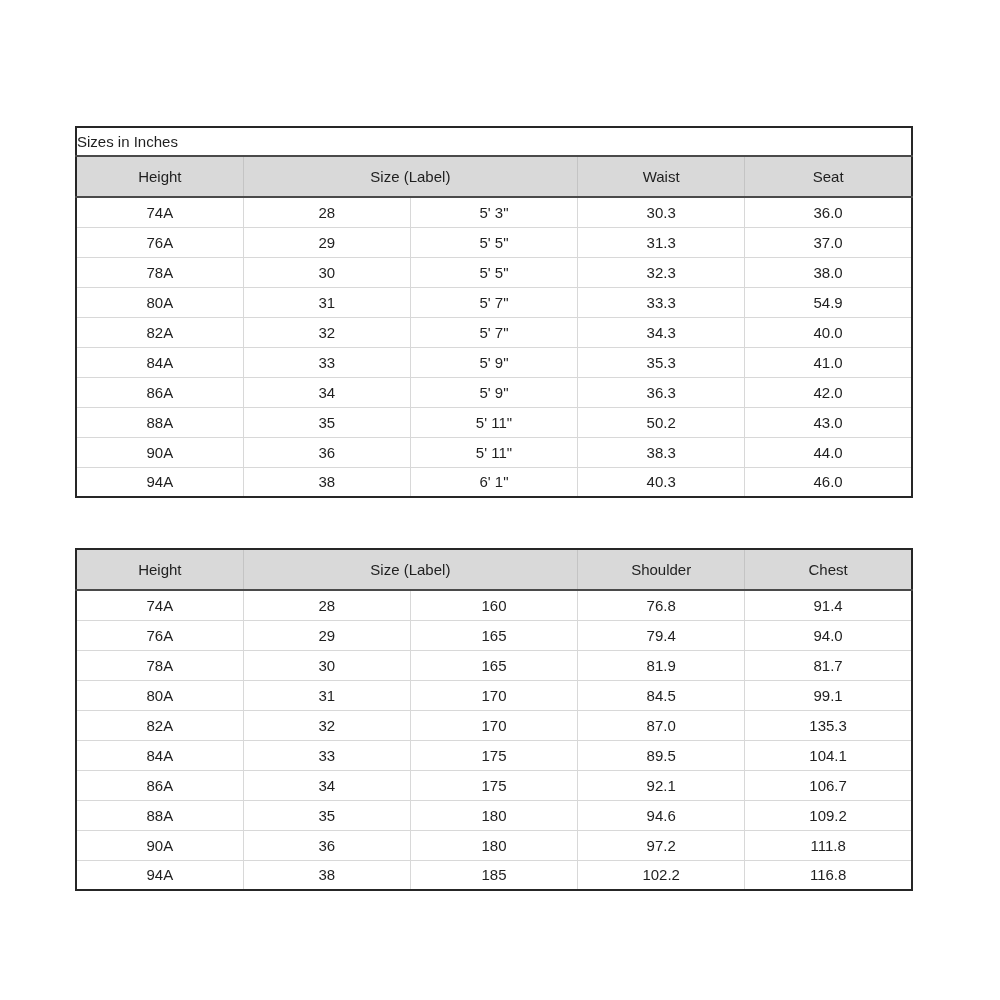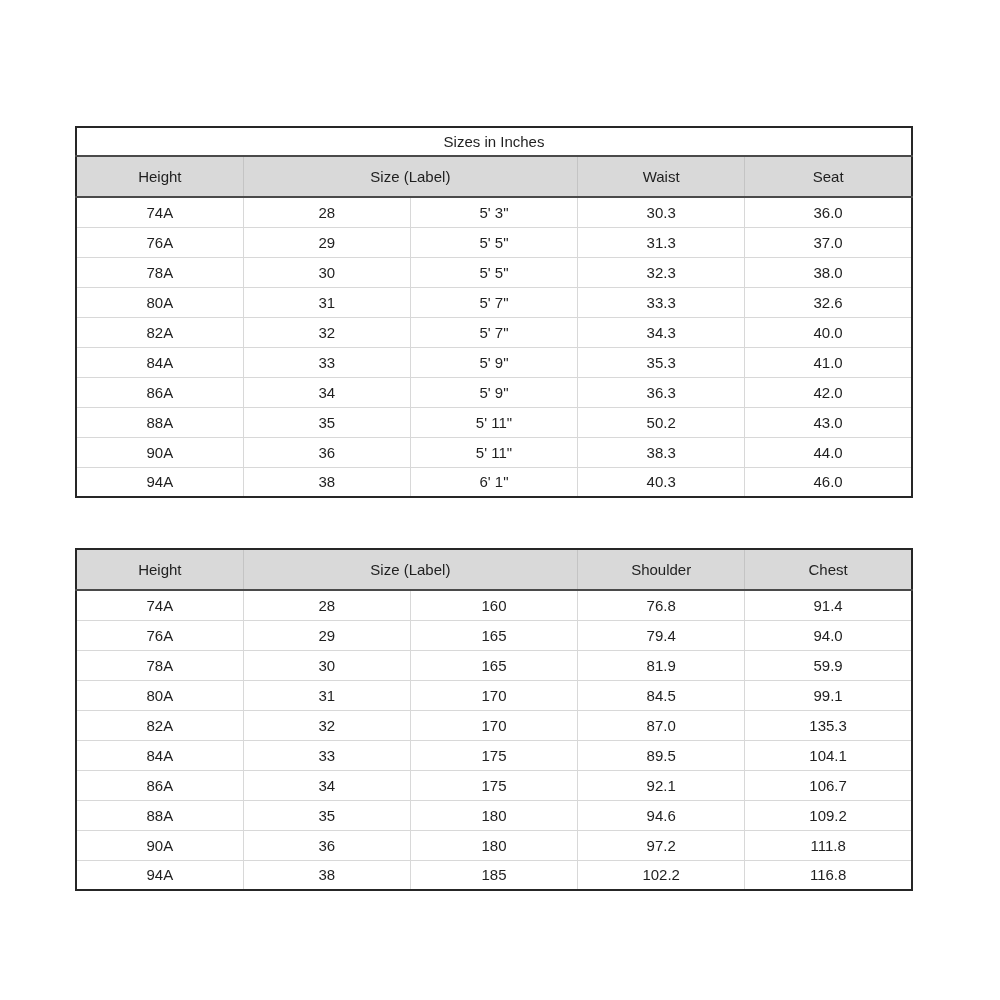--- a/index.html
+++ b/index.html
@@ -36,21 +36,20 @@
     border: 2px solid #262626;
   }
   #table-inches { top: 126px; }
   #table-cm { top: 548px; }
 
   table.size-table col { width: 20%; }
 
   .title-row td {
     background: #ffffff;
     height: 29px;
-    text-align: center;
     vertical-align: middle;
     border-bottom: 2px solid #4a4a4a;
     font-size: 15px;
   }
   .header-row th {
     background: #d9d9d9;
     height: 41px;
     font-weight: normal;
     font-size: 15px;
     text-align: center;
@@ -116,21 +115,21 @@
           <td>30</td>
           <td>5' 5"</td>
           <td>32.3</td>
           <td>38.0</td>
         </tr>
         <tr>
           <td>80A</td>
           <td>31</td>
           <td>5' 7"</td>
           <td>33.3</td>
-          <td>32.6</td>
+          <td>54.9</td>
         </tr>
         <tr>
           <td>82A</td>
           <td>32</td>
           <td>5' 7"</td>
           <td>34.3</td>
           <td>40.0</td>
         </tr>
         <tr>
           <td>84A</td>
@@ -199,21 +198,21 @@
           <td>29</td>
           <td>165</td>
           <td>79.4</td>
           <td>94.0</td>
         </tr>
         <tr>
           <td>78A</td>
           <td>30</td>
           <td>165</td>
           <td>81.9</td>
-          <td>59.9</td>
+          <td>81.7</td>
         </tr>
         <tr>
           <td>80A</td>
           <td>31</td>
           <td>170</td>
           <td>84.5</td>
           <td>99.1</td>
         </tr>
         <tr>
           <td>82A</td>

